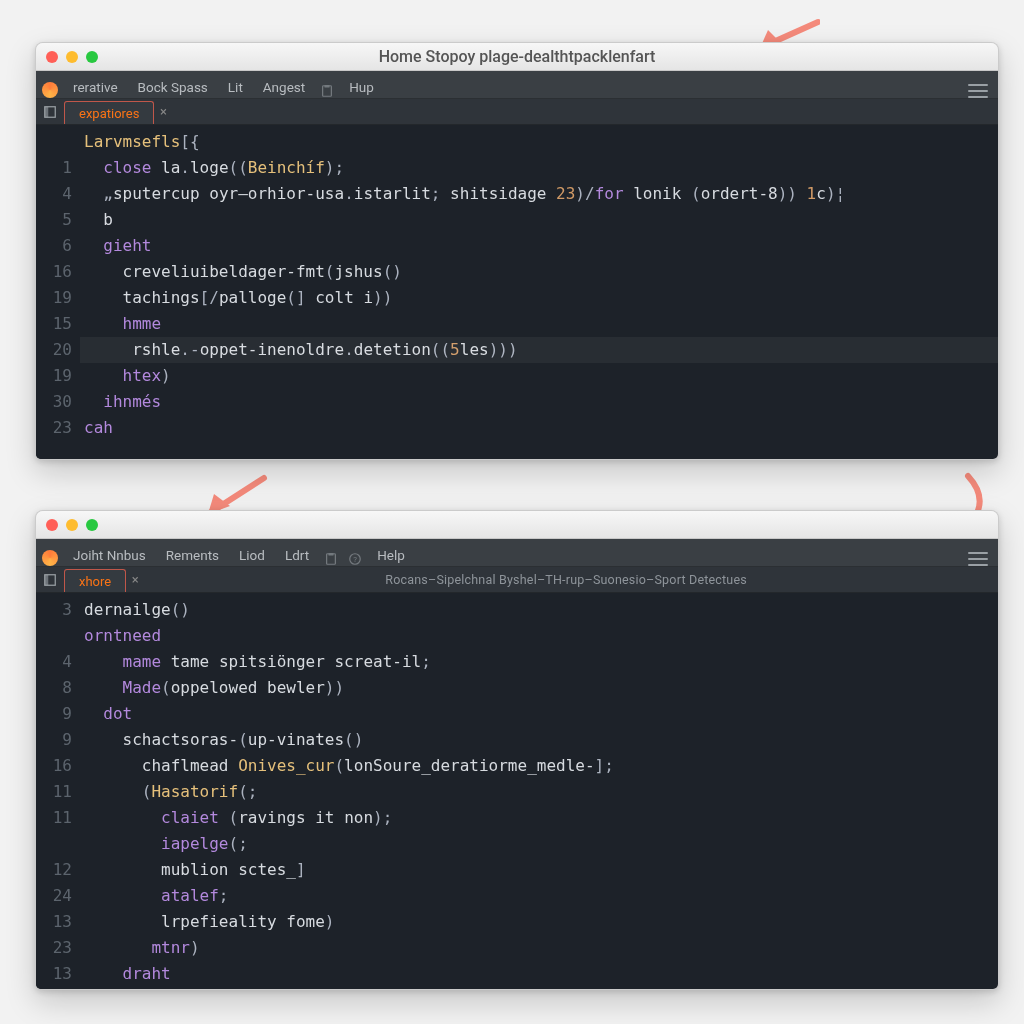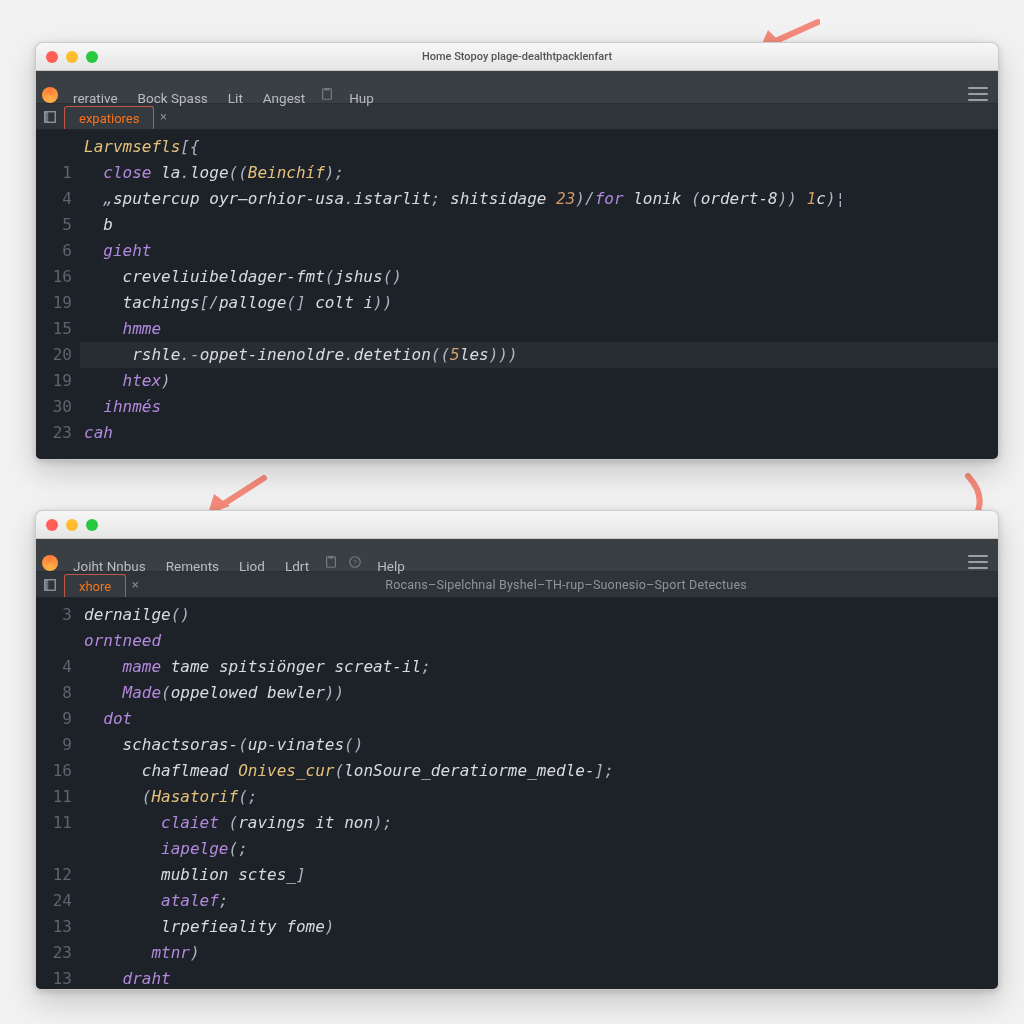--- a/index.html
+++ b/index.html
@@ -32,29 +32,29 @@
     border-bottom: 1px solid #c8c8c8;
     position: relative;
   }
   .traffic-lights { display: flex; gap: 8px; align-items:center; }
   .dot { width: 12px; height: 12px; border-radius: 50%; }
   .dot.red { background:#ff5f57; }
   .dot.yellow { background:#febc2e; }
   .dot.green { background:#28c840; }
   .title-text {
     position: absolute; left:0; right:0; text-align:center;
-    color:#555; font-size:11px; font-weight:500; pointer-events:none;
+    color:#555; font-size:16px; font-weight:500; pointer-events:none;
   }
 
   .menubar {
     height: 28px;
     background: #3a3f44;
     display:flex;
-    align-items:flex-start;
-    padding: 16px 6px;
+    align-items:flex-end;
+    padding: 0 6px;
     gap: 2px;
     border-bottom:1px solid #2b2f33;
     color:#b8bcc0;
     font-size: 13.5px;
   }
   .menubar .logo {
     width:16px;height:16px;border-radius:50%;
     background: conic-gradient(#ff7b3a,#ffb347,#ff7b3a);
     margin-right:4px;
   }
@@ -111,21 +111,20 @@
     color:#5c646d;
     background:#1d2229;
     user-select:none;
     flex:none;
   }
   .code {
     padding:4px 6px 4px 2px;
     flex:1;
     white-space:pre;
     position:relative;
-    font-style:italic;
   }
   .code .row{display:block;height:26px;}
   .code .hl{
     position:absolute;left:-2px;right:0;height:26px;background:rgba(255,255,255,0.05);
   }
   .kw { color:#b389dd; }
   .fn { color:#d7dbe0; }
   .num{ color:#d19a66; }
   .id { color:#e5c07b; }
   .par{ color:#abb2bf; }

